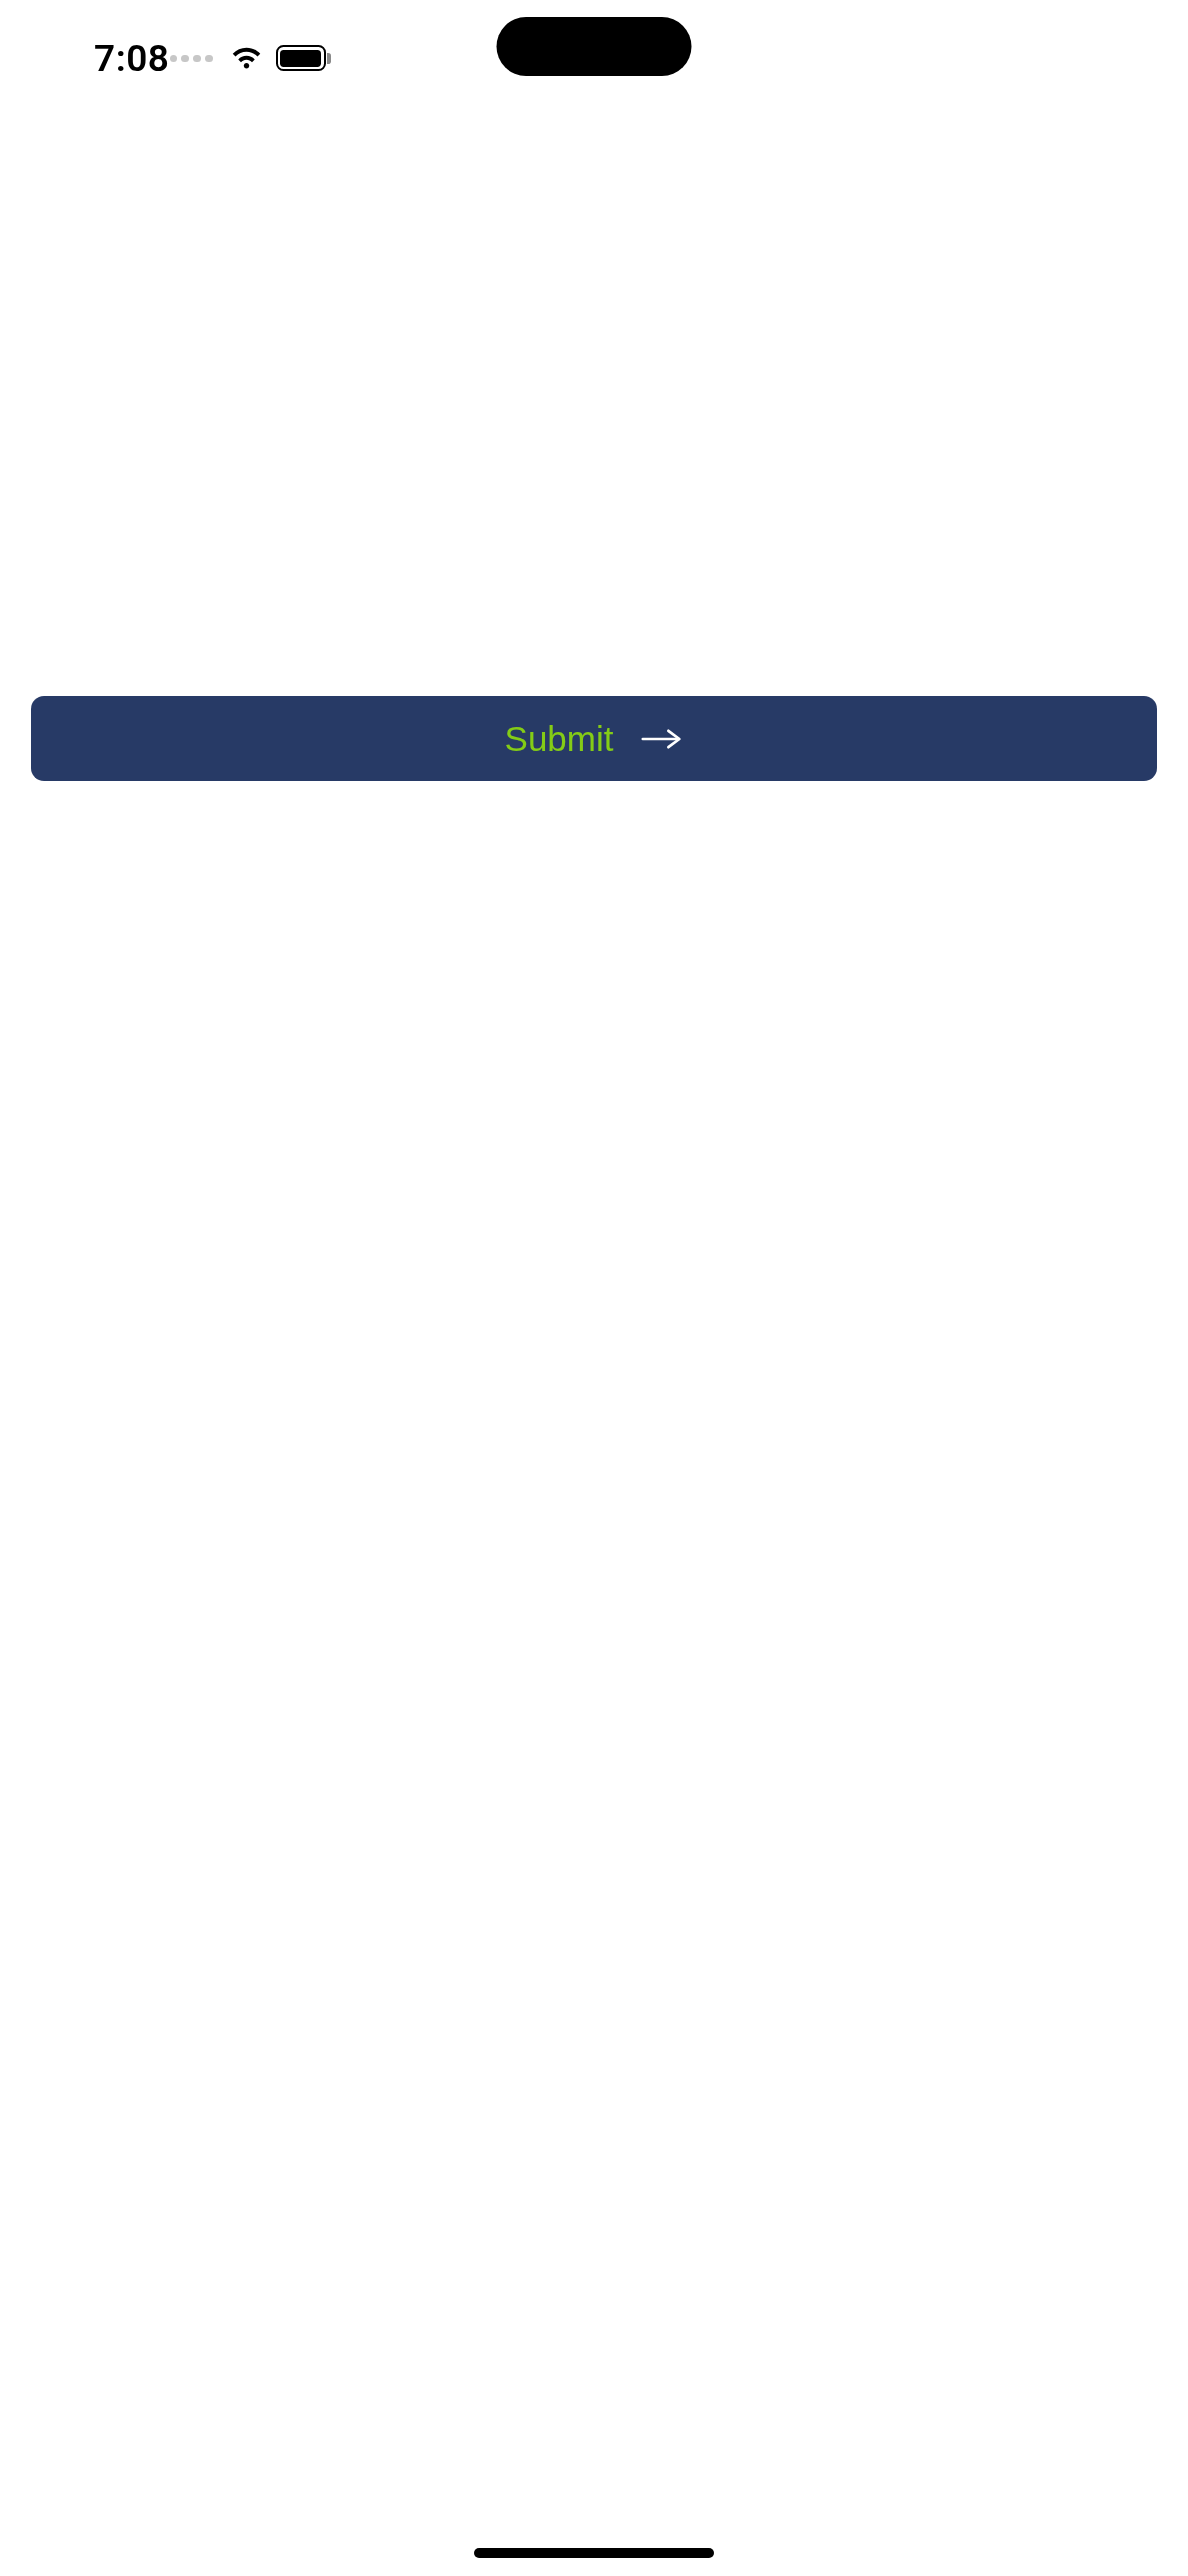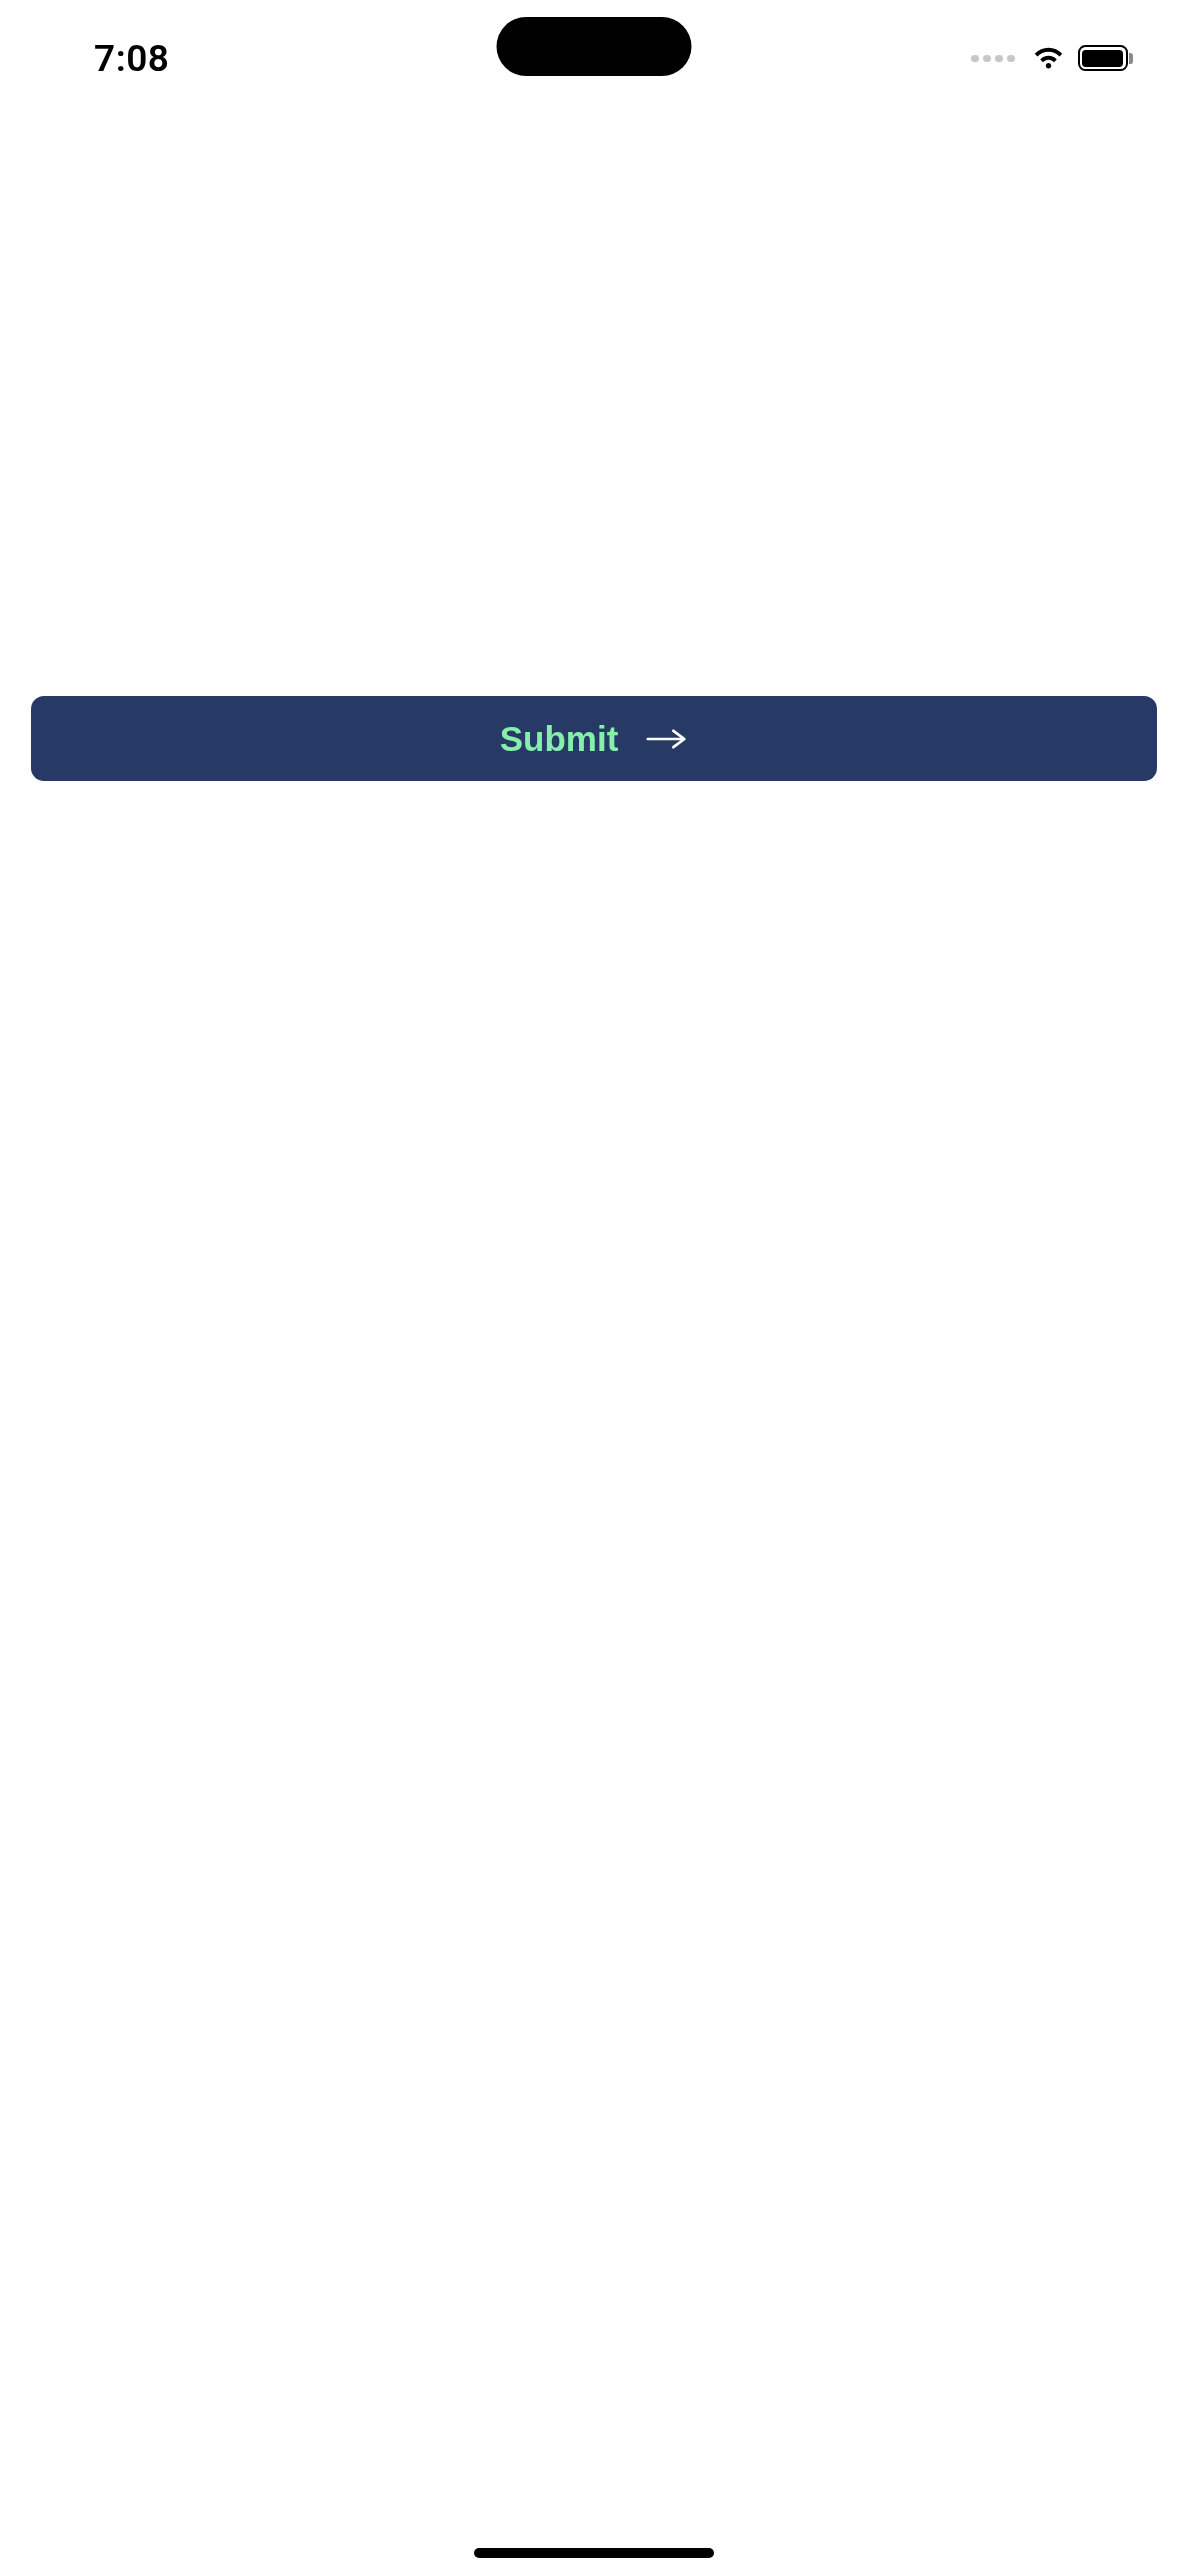--- a/index.html
+++ b/index.html
@@ -19,21 +19,21 @@
 
     
     .status-bar {
       position: absolute;
       top: 0;
       left: 0;
       right: 0;
       height: 111px;
       display: flex;
       align-items: center;
-      justify-content: space-between;
+      justify-content: flex-start;
       padding: 0 55px;
     }
 
     .status-time {
       font-size: 37px;
       font-weight: 600;
       color: #000;
       letter-spacing: 0.5px;
       margin-left: 39px;
       margin-top: 5.5px;
@@ -134,23 +134,23 @@
       border: none;
       border-radius: 13px;
       display: flex;
       align-items: center;
       justify-content: center;
       gap: 28px;
       cursor: pointer;
     }
 
     .submit-label {
-      color: #86efac;
+      color: #84cc16;
       font-size: 35px;
-      font-weight: 700;
+      font-weight: 400;
     }
 
     .arrow-icon svg {
       display: block;
     }
 
     
     .home-indicator {
       position: absolute;
       bottom: 18.4px;

